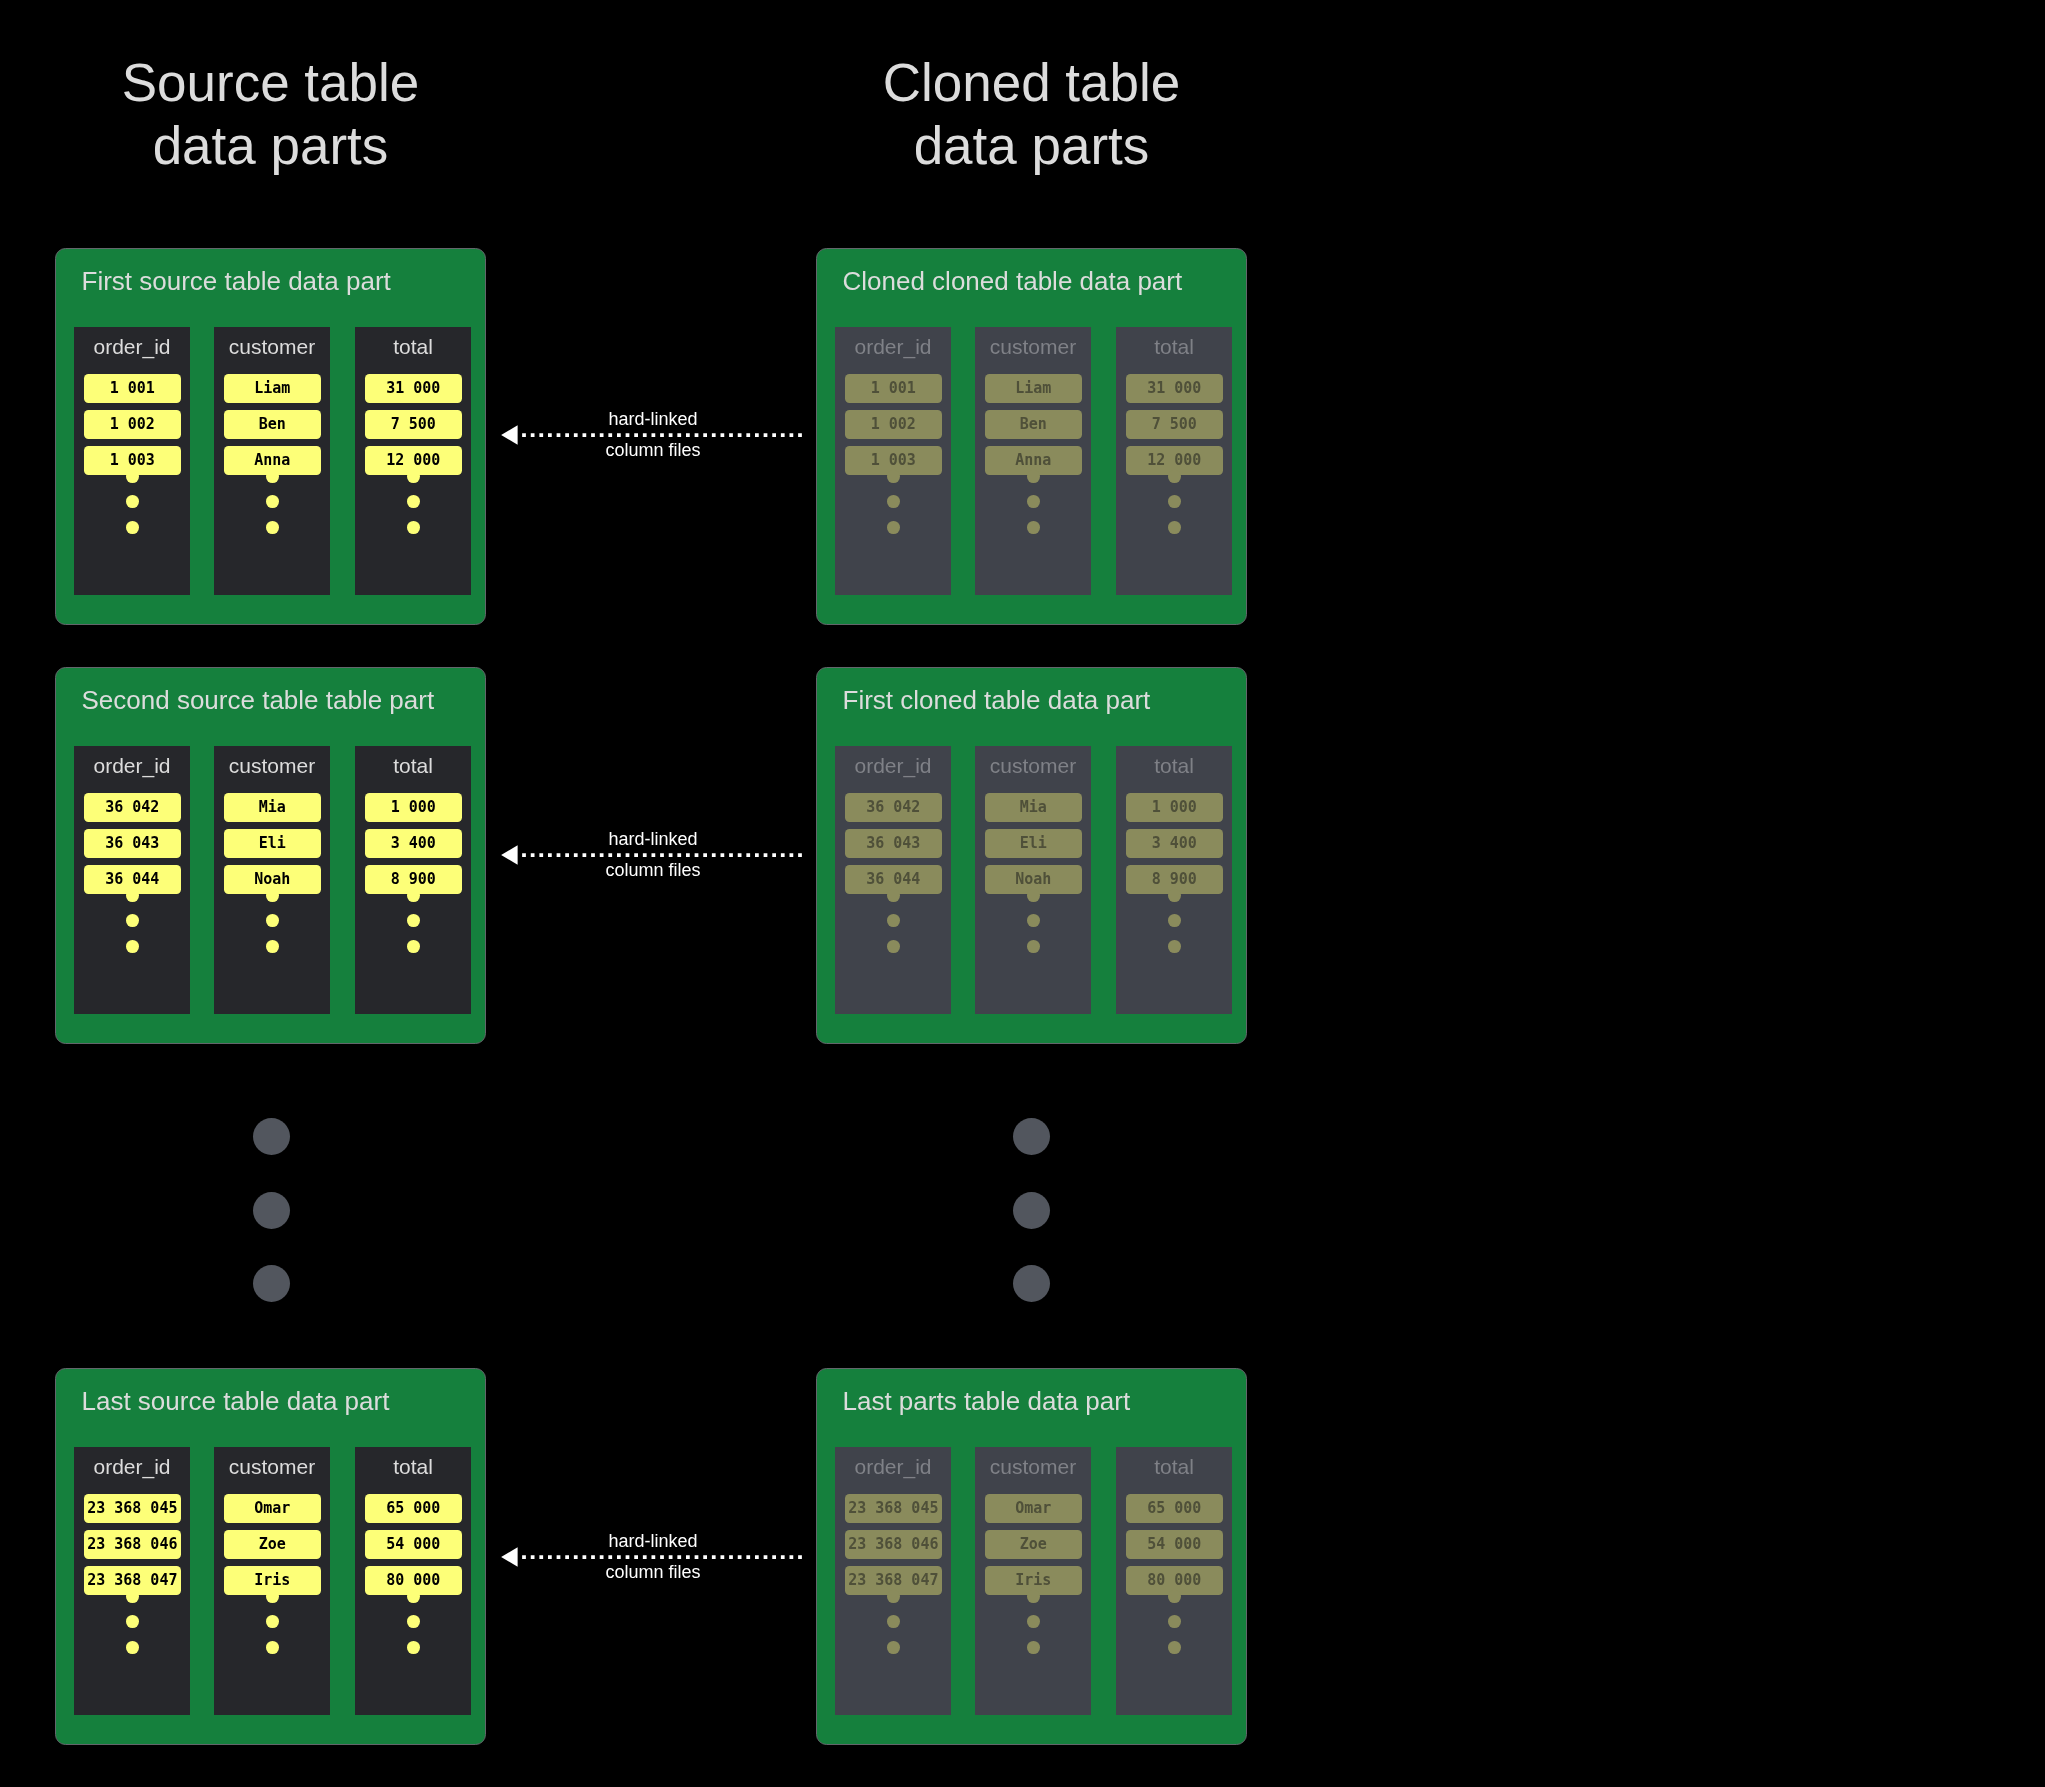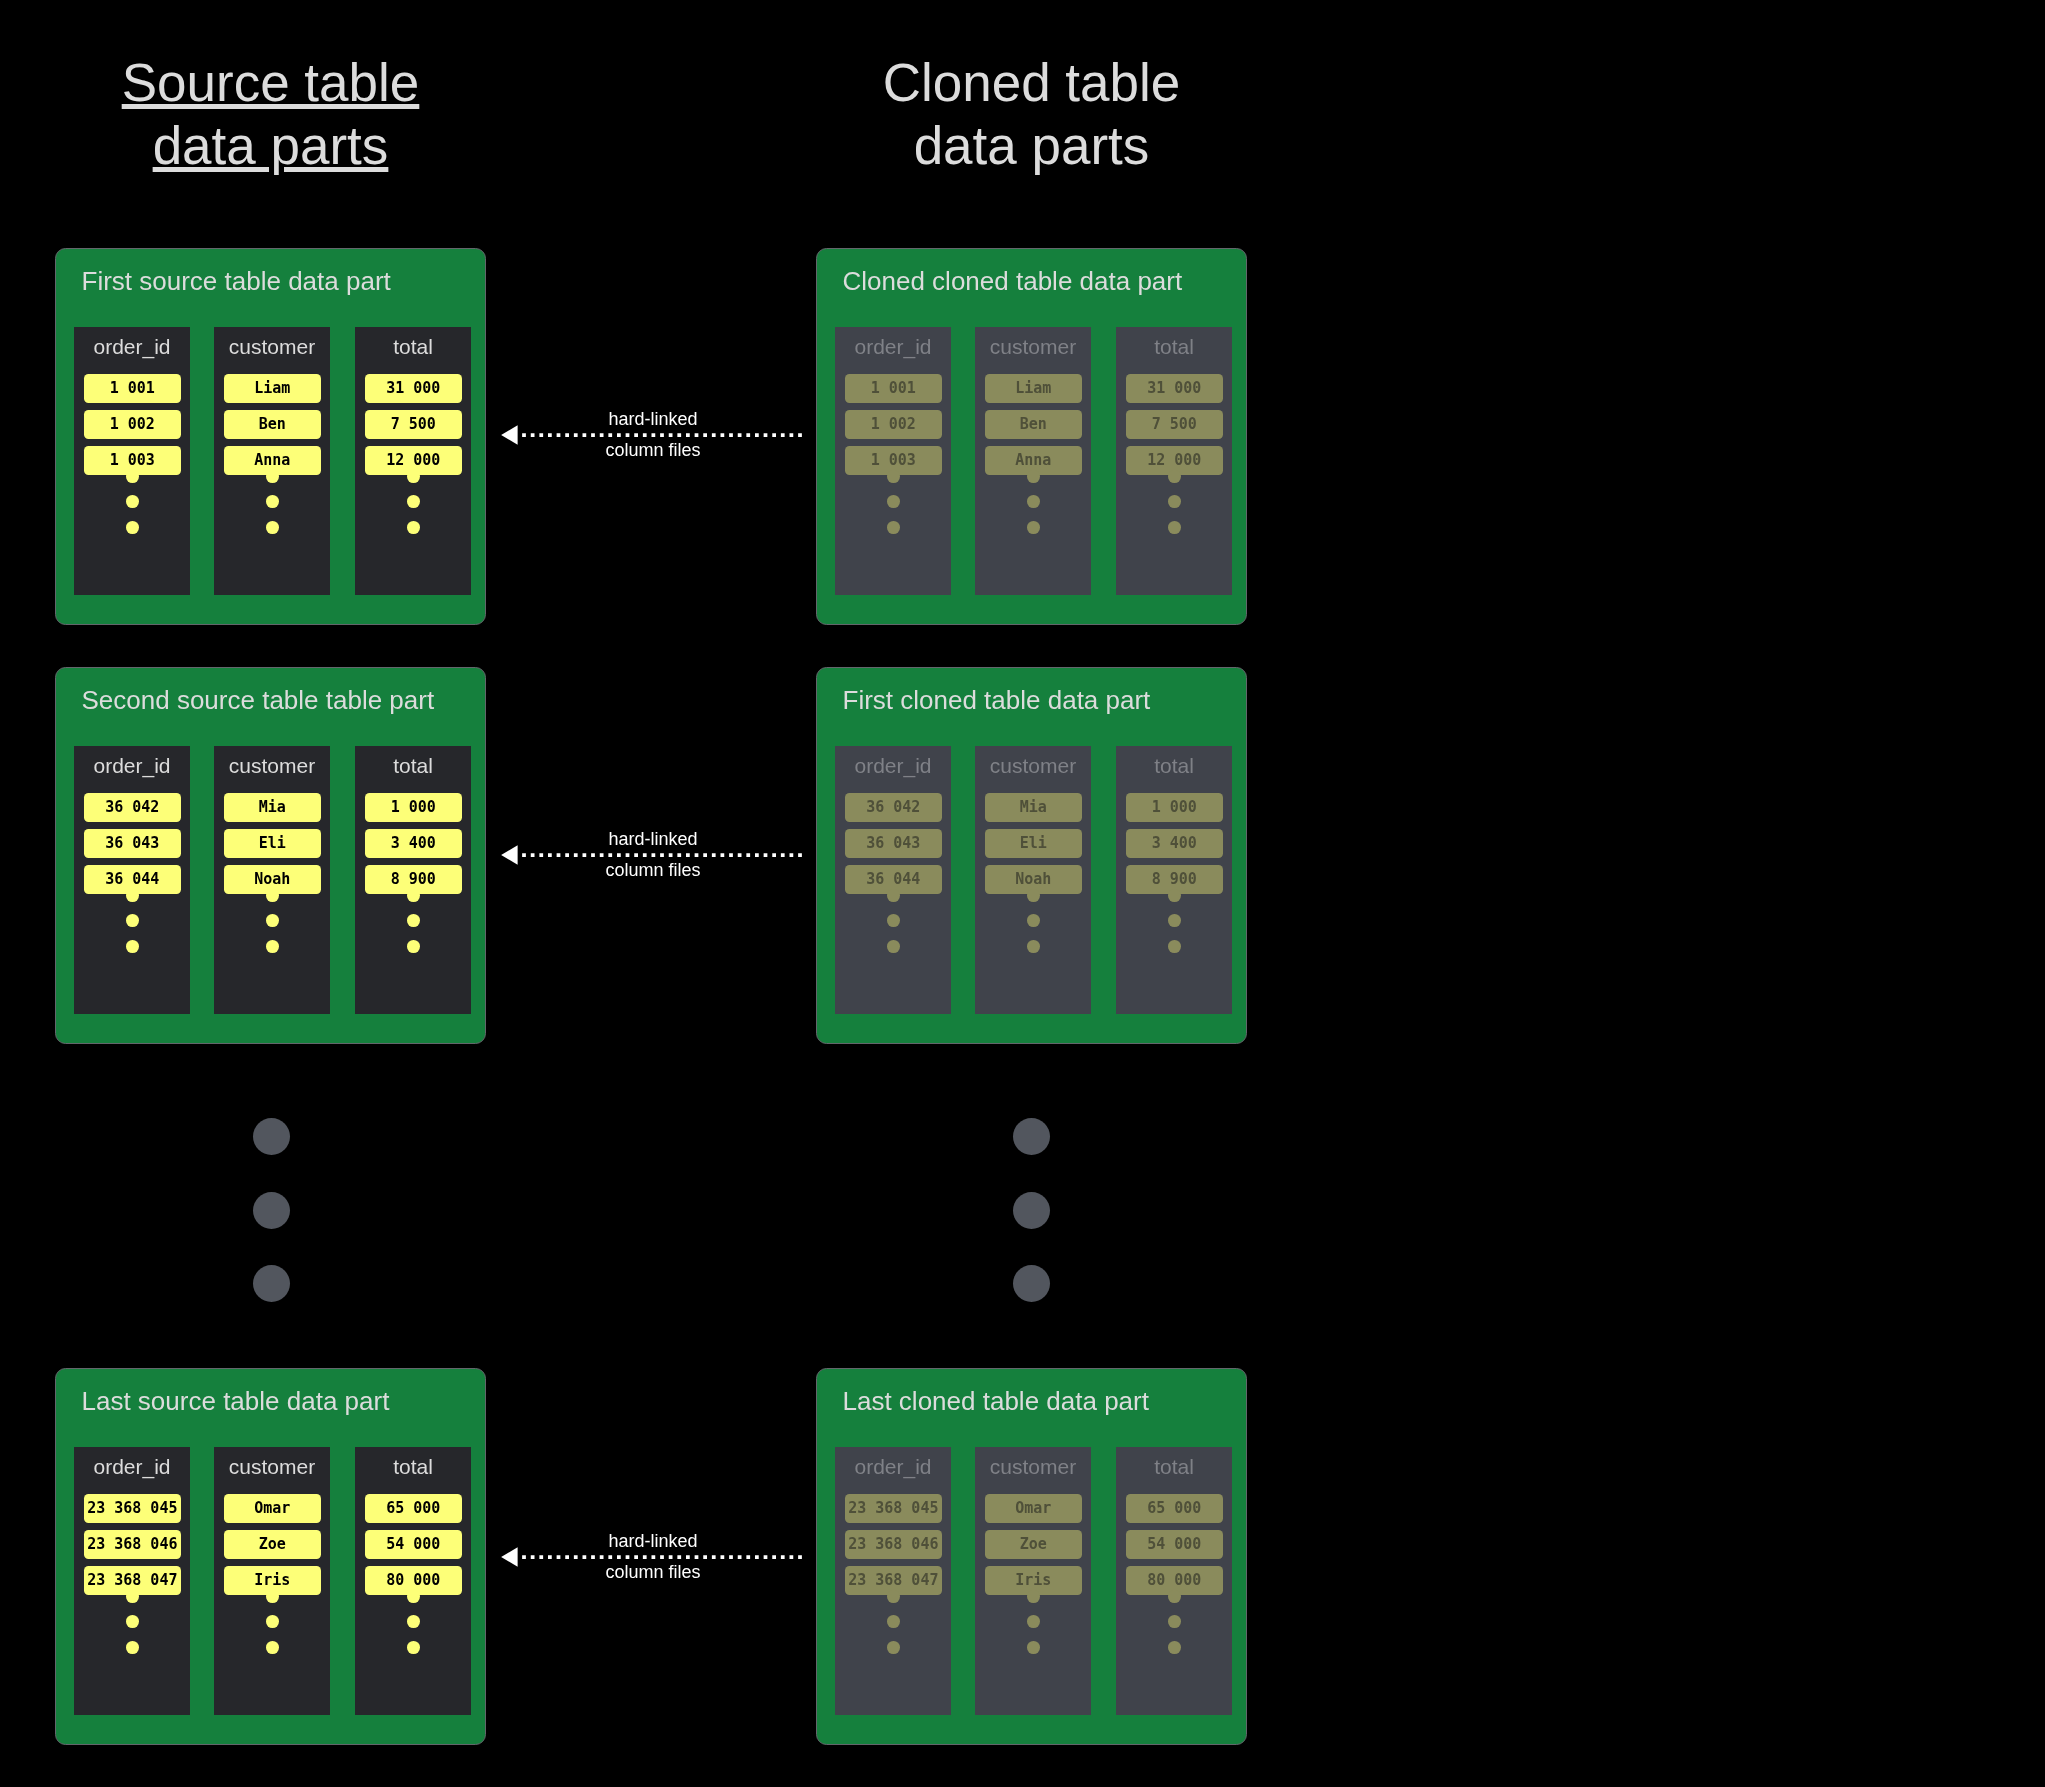--- a/index.html
+++ b/index.html
@@ -29,21 +29,21 @@
   .big-dot { position: absolute; width: 37px; height: 37px; border-radius: 50%; background: #52565e; }
   .link { position: absolute; left: 501px; width: 304px; height: 60px; }
   .link svg { position: absolute; left: 0; top: 0; }
   .link-label { position: absolute; left: 0; right: 0; top: -2.3px; text-align: center;
                 color: #ffffff; font-size: 18px; line-height: 31px; }
   .link-label span { display: block; }
 </style>
 </head>
 <body>
 
-<div class="heading" style="left:55px;text-decoration:underline;">
+<div class="heading" style="left:55px;">
   <span>Source table</span>
   <span>data parts</span>
 </div>
 <div class="heading" style="left:816px;">
   <span>Cloned table</span>
   <span>data parts</span>
 </div>
 
 <div id="diagram">
     <div class="part source" style="left: 55px; top: 248px;">
@@ -210,21 +210,21 @@
         <div class="col-head">total</div>
         <div class="cell" style="top: 47px;">65 000</div>
         <div class="cell" style="top: 83px;">54 000</div>
         <div class="cell" style="top: 119px;">80 000</div>
         <div class="dot" style="top: 143px;"></div>
         <div class="dot" style="top: 168px;"></div>
         <div class="dot" style="top: 194px;"></div>
       </div>
     </div>
     <div class="part cloned" style="left: 816px; top: 1368px;">
-      <div class="part-title">Last cloned table data part</div>
+      <div class="part-title">Last parts table data part</div>
       <div class="col" style="left: 18px;">
         <div class="col-head">order_id</div>
         <div class="cell" style="top: 47px;">23 368 045</div>
         <div class="cell" style="top: 83px;">23 368 046</div>
         <div class="cell" style="top: 119px;">23 368 047</div>
         <div class="dot" style="top: 143px;"></div>
         <div class="dot" style="top: 168px;"></div>
         <div class="dot" style="top: 194px;"></div>
       </div>
       <div class="col" style="left: 158px;">

